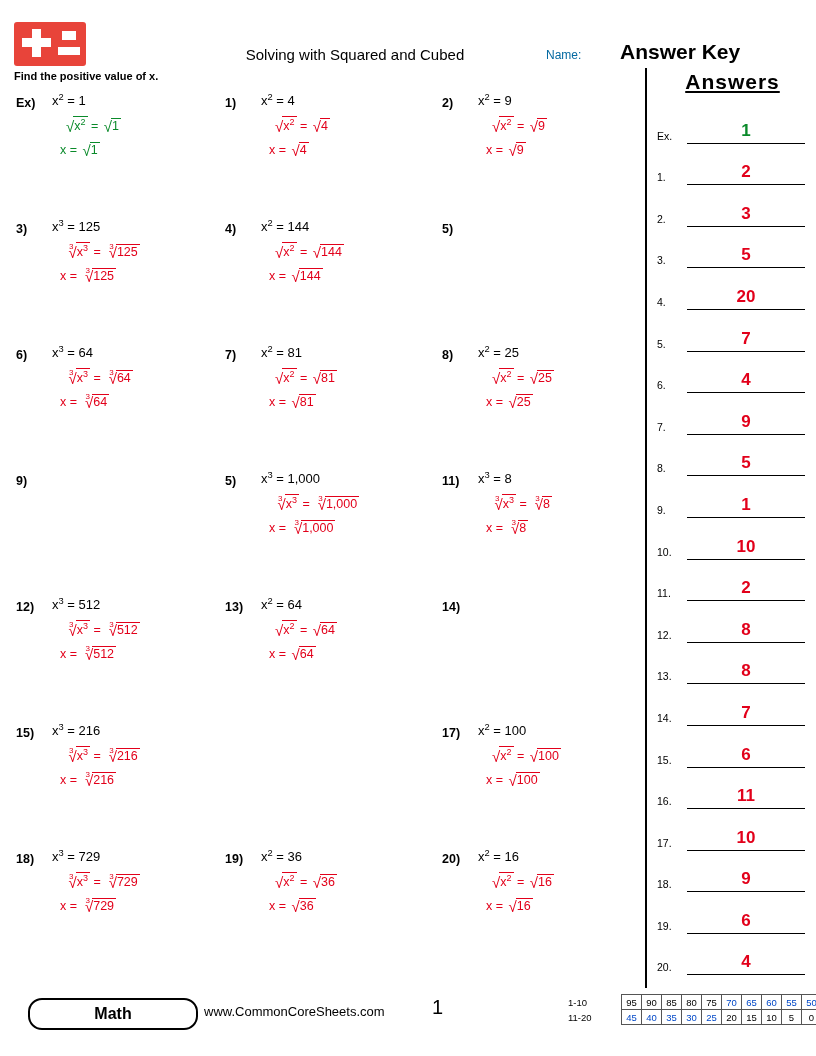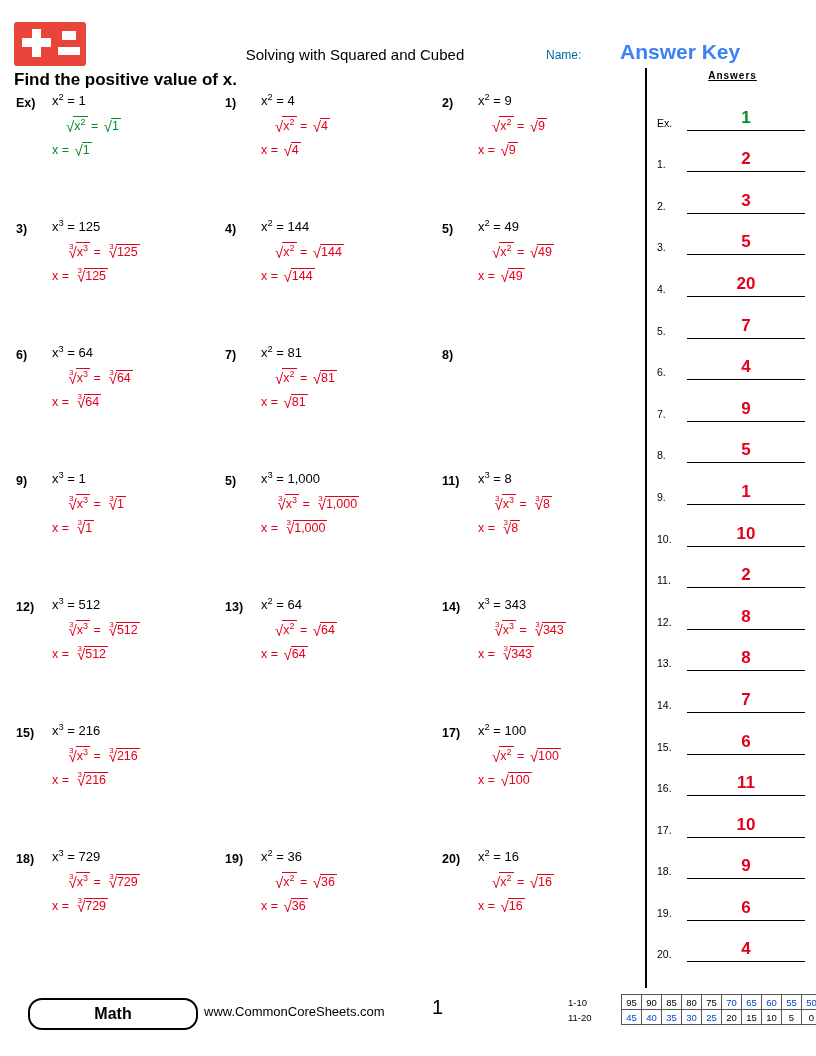--- a/index.html
+++ b/index.html
@@ -70,28 +70,28 @@
     position: absolute;
     left: 546px; top: 48px;
     font-size: 12px;
     color: #0369a1;
   }
   .answer-key {
     position: absolute;
     left: 620px; top: 40px;
     font-size: 21px;
     font-weight: bold;
-    color: #3b82f6;
+    color: #000000;
   }
 
   
   .instructions {
     position: absolute;
     left: 14px; top: 70px;
-    font-size: 17px;
+    font-size: 11px;
     font-weight: bold;
     text-align: center;
   }
 
   
   .v-divider {
     position: absolute;
     left: 645px; top: 68px;
     width: 2px; height: 920px;
     background: #000;
@@ -134,21 +134,21 @@
   .work {
     color: #e2001a;
     margin-top: 8px;
     margin-left: 12px;
     white-space: nowrap;
     font-size: 12.5px;
   }
   .work2 {
     color: #e2001a;
     margin-top: 8px;
-    margin-left: 0px;
+    margin-left: 8px;
     white-space: nowrap;
     font-size: 12.5px;
   }
   .green .work, .green .work2 { color: #0a8a2a; }
 
   sup { font-size: 0.72em; vertical-align: super; }
 
   
   .rad {
     display: inline-block;
@@ -176,21 +176,21 @@
   }
 
   
   .answers-col {
     position: absolute;
     left: 655px; top: 70px;
     width: 155px;
   }
   .answers-title {
     text-align: center;
-    font-size: 10px;
+    font-size: 21px;
     font-weight: bold;
     text-decoration: underline;
     letter-spacing: 1px;
     margin-bottom: 8px;
   }
   .ans-row {
     position: relative;
     height: 41.6px;
   }
   .ans-label {
@@ -325,25 +325,20 @@
         <div class="prob c1">
           <div class="pnum">4)</div>
           <div class="pbody">
             <div class="eq">x<sup>2</sup> = 144</div>
             <div class="work"><span class="rad"><span class="radsym">√</span><span class="radcontent">x<sup>2</sup></span></span> = <span class="rad"><span class="radsym">√</span><span class="radcontent">144</span></span></div>
             <div class="work2">x = <span class="rad"><span class="radsym">√</span><span class="radcontent">144</span></span></div>
           </div>
         </div>
         <div class="prob c2">
           <div class="pnum">5)</div>
-          <div class="pbody">
-            <div class="eq">x<sup>2</sup> = 49</div>
-            <div class="work"><span class="rad"><span class="radsym">√</span><span class="radcontent">x<sup>2</sup></span></span> = <span class="rad"><span class="radsym">√</span><span class="radcontent">49</span></span></div>
-            <div class="work2">x = <span class="rad"><span class="radsym">√</span><span class="radcontent">49</span></span></div>
-          </div>
         </div>
       </div>
       <div class="prow">
         <div class="prob c0">
           <div class="pnum">6)</div>
           <div class="pbody">
             <div class="eq">x<sup>3</sup> = 64</div>
             <div class="work"><span class="rad"><span class="idx">3</span><span class="radsym">√</span><span class="radcontent">x<sup>3</sup></span></span> = <span class="rad"><span class="idx">3</span><span class="radsym">√</span><span class="radcontent">64</span></span></div>
             <div class="work2">x = <span class="rad"><span class="idx">3</span><span class="radsym">√</span><span class="radcontent">64</span></span></div>
           </div>
@@ -351,30 +346,30 @@
         <div class="prob c1">
           <div class="pnum">7)</div>
           <div class="pbody">
             <div class="eq">x<sup>2</sup> = 81</div>
             <div class="work"><span class="rad"><span class="radsym">√</span><span class="radcontent">x<sup>2</sup></span></span> = <span class="rad"><span class="radsym">√</span><span class="radcontent">81</span></span></div>
             <div class="work2">x = <span class="rad"><span class="radsym">√</span><span class="radcontent">81</span></span></div>
           </div>
         </div>
         <div class="prob c2">
           <div class="pnum">8)</div>
+          <div class="pbody">
+            <div class="eq">x<sup>2</sup> = 25</div>
+            <div class="work"><span class="rad"><span class="radsym">√</span><span class="radcontent">x<sup>2</sup></span></span> = <span class="rad"><span class="radsym">√</span><span class="radcontent">25</span></span></div>
+            <div class="work2">x = <span class="rad"><span class="radsym">√</span><span class="radcontent">25</span></span></div>
+          </div>
         </div>
       </div>
       <div class="prow">
         <div class="prob c0">
           <div class="pnum">9)</div>
-          <div class="pbody">
-            <div class="eq">x<sup>3</sup> = 1</div>
-            <div class="work"><span class="rad"><span class="idx">3</span><span class="radsym">√</span><span class="radcontent">x<sup>3</sup></span></span> = <span class="rad"><span class="idx">3</span><span class="radsym">√</span><span class="radcontent">1</span></span></div>
-            <div class="work2">x = <span class="rad"><span class="idx">3</span><span class="radsym">√</span><span class="radcontent">1</span></span></div>
-          </div>
         </div>
         <div class="prob c1">
           <div class="pnum">5)</div>
           <div class="pbody">
             <div class="eq">x<sup>3</sup> = 1,000</div>
             <div class="work"><span class="rad"><span class="idx">3</span><span class="radsym">√</span><span class="radcontent">x<sup>3</sup></span></span> = <span class="rad"><span class="idx">3</span><span class="radsym">√</span><span class="radcontent">1,000</span></span></div>
             <div class="work2">x = <span class="rad"><span class="idx">3</span><span class="radsym">√</span><span class="radcontent">1,000</span></span></div>
           </div>
         </div>
         <div class="prob c2">
@@ -398,25 +393,20 @@
         <div class="prob c1">
           <div class="pnum">13)</div>
           <div class="pbody">
             <div class="eq">x<sup>2</sup> = 64</div>
             <div class="work"><span class="rad"><span class="radsym">√</span><span class="radcontent">x<sup>2</sup></span></span> = <span class="rad"><span class="radsym">√</span><span class="radcontent">64</span></span></div>
             <div class="work2">x = <span class="rad"><span class="radsym">√</span><span class="radcontent">64</span></span></div>
           </div>
         </div>
         <div class="prob c2">
           <div class="pnum">14)</div>
-          <div class="pbody">
-            <div class="eq">x<sup>3</sup> = 343</div>
-            <div class="work"><span class="rad"><span class="idx">3</span><span class="radsym">√</span><span class="radcontent">x<sup>3</sup></span></span> = <span class="rad"><span class="idx">3</span><span class="radsym">√</span><span class="radcontent">343</span></span></div>
-            <div class="work2">x = <span class="rad"><span class="idx">3</span><span class="radsym">√</span><span class="radcontent">343</span></span></div>
-          </div>
         </div>
       </div>
       <div class="prow">
         <div class="prob c0">
           <div class="pnum">15)</div>
           <div class="pbody">
             <div class="eq">x<sup>3</sup> = 216</div>
             <div class="work"><span class="rad"><span class="idx">3</span><span class="radsym">√</span><span class="radcontent">x<sup>3</sup></span></span> = <span class="rad"><span class="idx">3</span><span class="radsym">√</span><span class="radcontent">216</span></span></div>
             <div class="work2">x = <span class="rad"><span class="idx">3</span><span class="radsym">√</span><span class="radcontent">216</span></span></div>
           </div>

